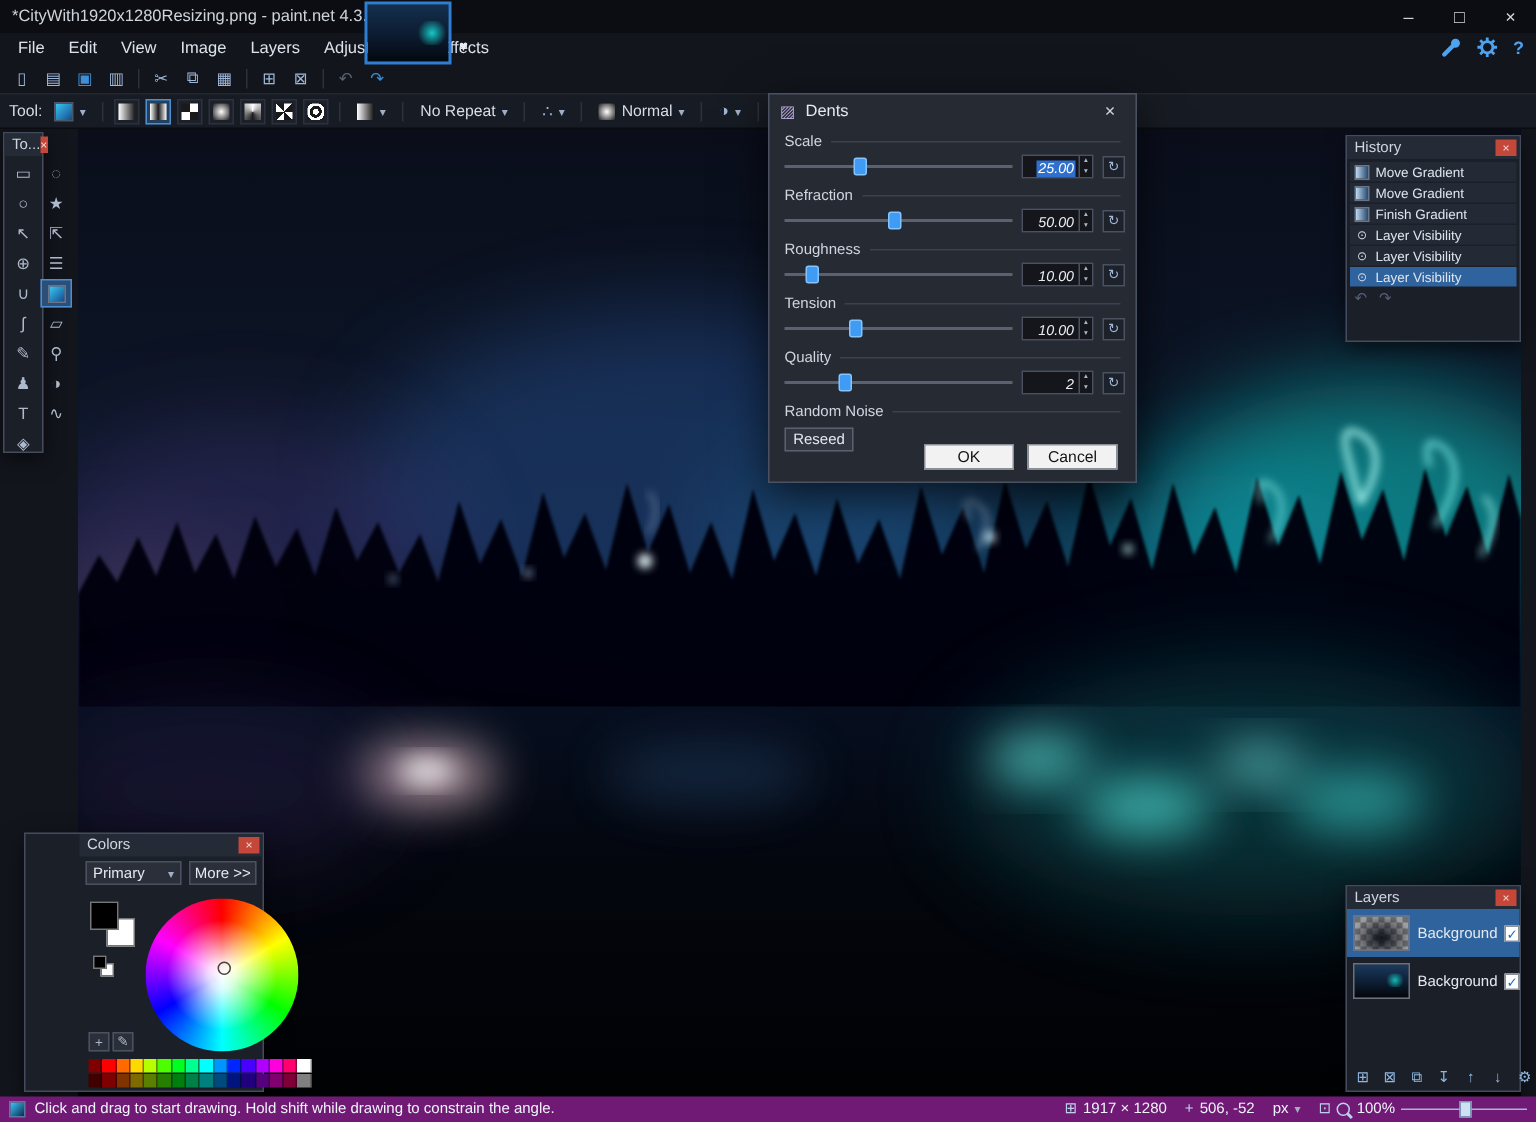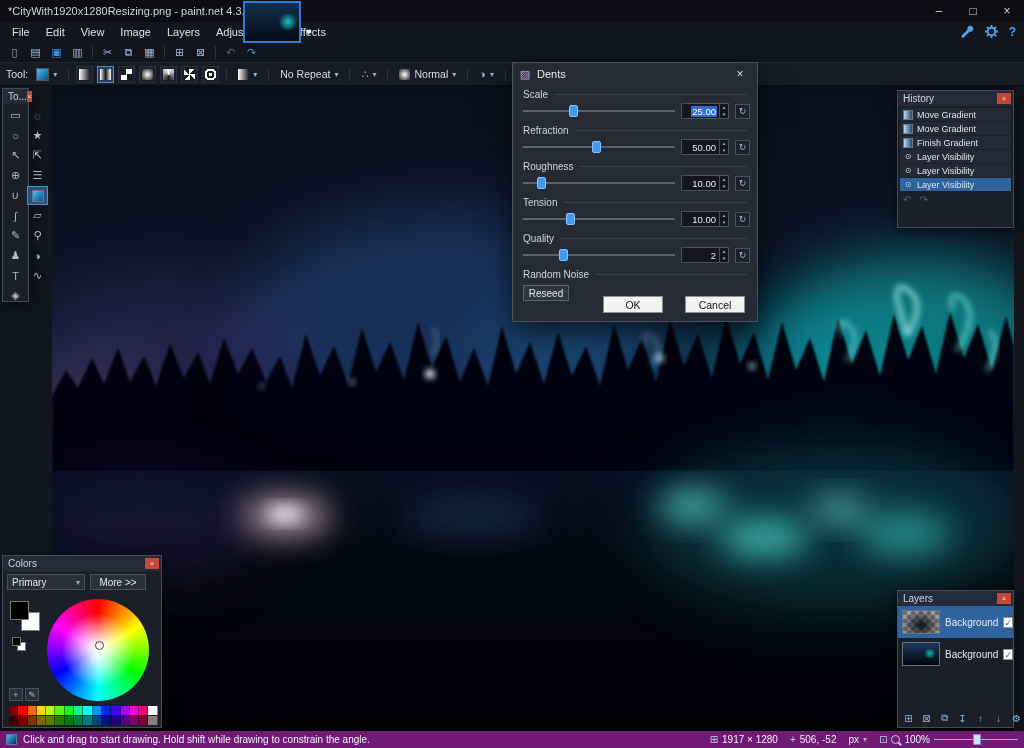--- a/index.html
+++ b/index.html
@@ -72,41 +72,41 @@
   #dents-titlebar{height:22px;display:flex;align-items:center;gap:6px;padding:0 6px;color:#e4e9f0;font-size:11px;}
   .dents-icon{width:12px;height:12px;color:#b9a6d8;font-size:11px;display:flex;align-items:center;justify-content:center;}
   #dents-close{margin-left:auto;width:22px;height:18px;display:flex;align-items:center;justify-content:center;color:#cfd6e0;font-size:12px;}
   .dgroup{padding:0 10px;}
   .dlabel{font-size:10px;color:#cfd6e0;margin-top:3px;display:flex;align-items:center;gap:6px;height:13px;}
   .dlabel::after{content:"";flex:1;border-top:1px solid #3a4150;}
   .srow{display:flex;align-items:center;gap:6px;height:20px;}
   .strack{position:relative;width:152px;height:14px;flex:0 0 auto;}
   .strack::before{content:"";position:absolute;left:0;right:0;top:6px;height:2px;background:#5a6170;}
   .sthumb{position:absolute;top:1px;width:9px;height:12px;background:#3f9bf4;border:1px solid #85c4ff;border-radius:2px;margin-left:-4px;}
-  .vbox{width:48px;height:16px;background:#14161b;border:1px solid #4a5262;display:flex;align-items:center;justify-content:flex-end;padding-right:11px;color:#e8edf4;font-size:9.5px;position:relative;flex:0 0 auto;}
+  .vbox{width:48px;height:16px;background:#14161b;border:1px solid #4a5262;display:flex;align-items:flex-end;justify-content:flex-end;padding-right:11px;color:#e8edf4;font-size:9.5px;position:relative;flex:0 0 auto;font-style:italic;}
   .vbox .vtext{padding:0 1px;}
   .vbox.sel .vtext{background:#2f6fd0;color:#fff;}
   .spin{position:absolute;right:0;top:0;width:9px;height:100%;display:flex;flex-direction:column;border-left:1px solid #4a5262;}
   .spin span{flex:1;font-size:5px;line-height:5px;color:#aab4c4;display:flex;align-items:center;justify-content:center;}
   .reset-btn{width:15px;height:15px;border:1px solid #4a5262;background:#1d2129;color:#9fb6d8;font-size:9px;display:flex;align-items:center;justify-content:center;flex:0 0 auto;}
   #reseed-btn{margin:4px 0 0 10px;width:46px;height:16px;background:#30353f;border:1px solid #5a6170;color:#e4e9f0;font-size:10px;display:flex;align-items:center;justify-content:center;}
-  .dlg-btns{position:absolute;bottom:8px;right:12px;display:flex;gap:22px;}
+  .dlg-btns{position:absolute;bottom:8px;right:12px;display:flex;gap:9px;}
   .dlg-btn{width:60px;height:17px;background:#f2f2f2;color:#141414;font-size:10.5px;display:flex;align-items:center;justify-content:center;border:1px solid #8a8f98;}
 
   
   #history-panel{left:897px;top:90px;width:117px;height:138px;}
   #history-list{padding:2px 2px 0 2px;display:flex;flex-direction:column;gap:1px;}
   .hrow{height:13px;display:flex;align-items:center;gap:4px;padding:0 3px;background:#242a35;font-size:9px;color:#dfe5ee;white-space:nowrap;overflow:hidden;}
   .hrow.selected{background:#2e639e;}
   .hicon{width:10px;height:10px;flex:0 0 auto;display:flex;align-items:center;justify-content:center;font-size:8px;color:#cfd6e0;}
   .hicon.gchip2{background:linear-gradient(90deg,#bcd8f0,#27496e);border:1px solid #6a7688;}
   .hfoot{display:flex;gap:8px;padding:3px 5px;color:#55607a;font-size:10px;}
 
   
-  #colors-panel{left:2px;top:555px;width:160px;height:173px;}
+  #colors-panel{left:16px;top:555px;width:160px;height:173px;padding-left:36px;}
   #colors-controls{display:flex;gap:5px;padding:3px 4px;}
   .pselect{width:78px;height:16px;background:#2a2f3a;border:1px solid #4a5262;font-size:10px;display:flex;align-items:center;padding:0 4px;color:#e4e9f0;}
   .pselect .caret{margin-left:auto;}
   #more-btn{width:56px;height:16px;background:#2a2f3a;border:1px solid #4a5262;font-size:10px;display:flex;align-items:center;justify-content:center;color:#e4e9f0;}
   #colors-body{position:relative;height:132px;}
   #swatch-duo{position:absolute;left:7px;top:8px;width:30px;height:30px;}
   #swatch-duo .sw-w{position:absolute;right:0;bottom:0;width:19px;height:19px;background:#fff;border:1px solid #777;}
   #swatch-duo .sw-b{position:absolute;left:0;top:0;width:19px;height:19px;background:#000;border:1px solid #777;}
   #mini-duo{position:absolute;left:9px;top:44px;width:14px;height:14px;}
   #mini-duo .sw-w{position:absolute;right:0;bottom:0;width:9px;height:9px;background:#fff;border:1px solid #777;}

